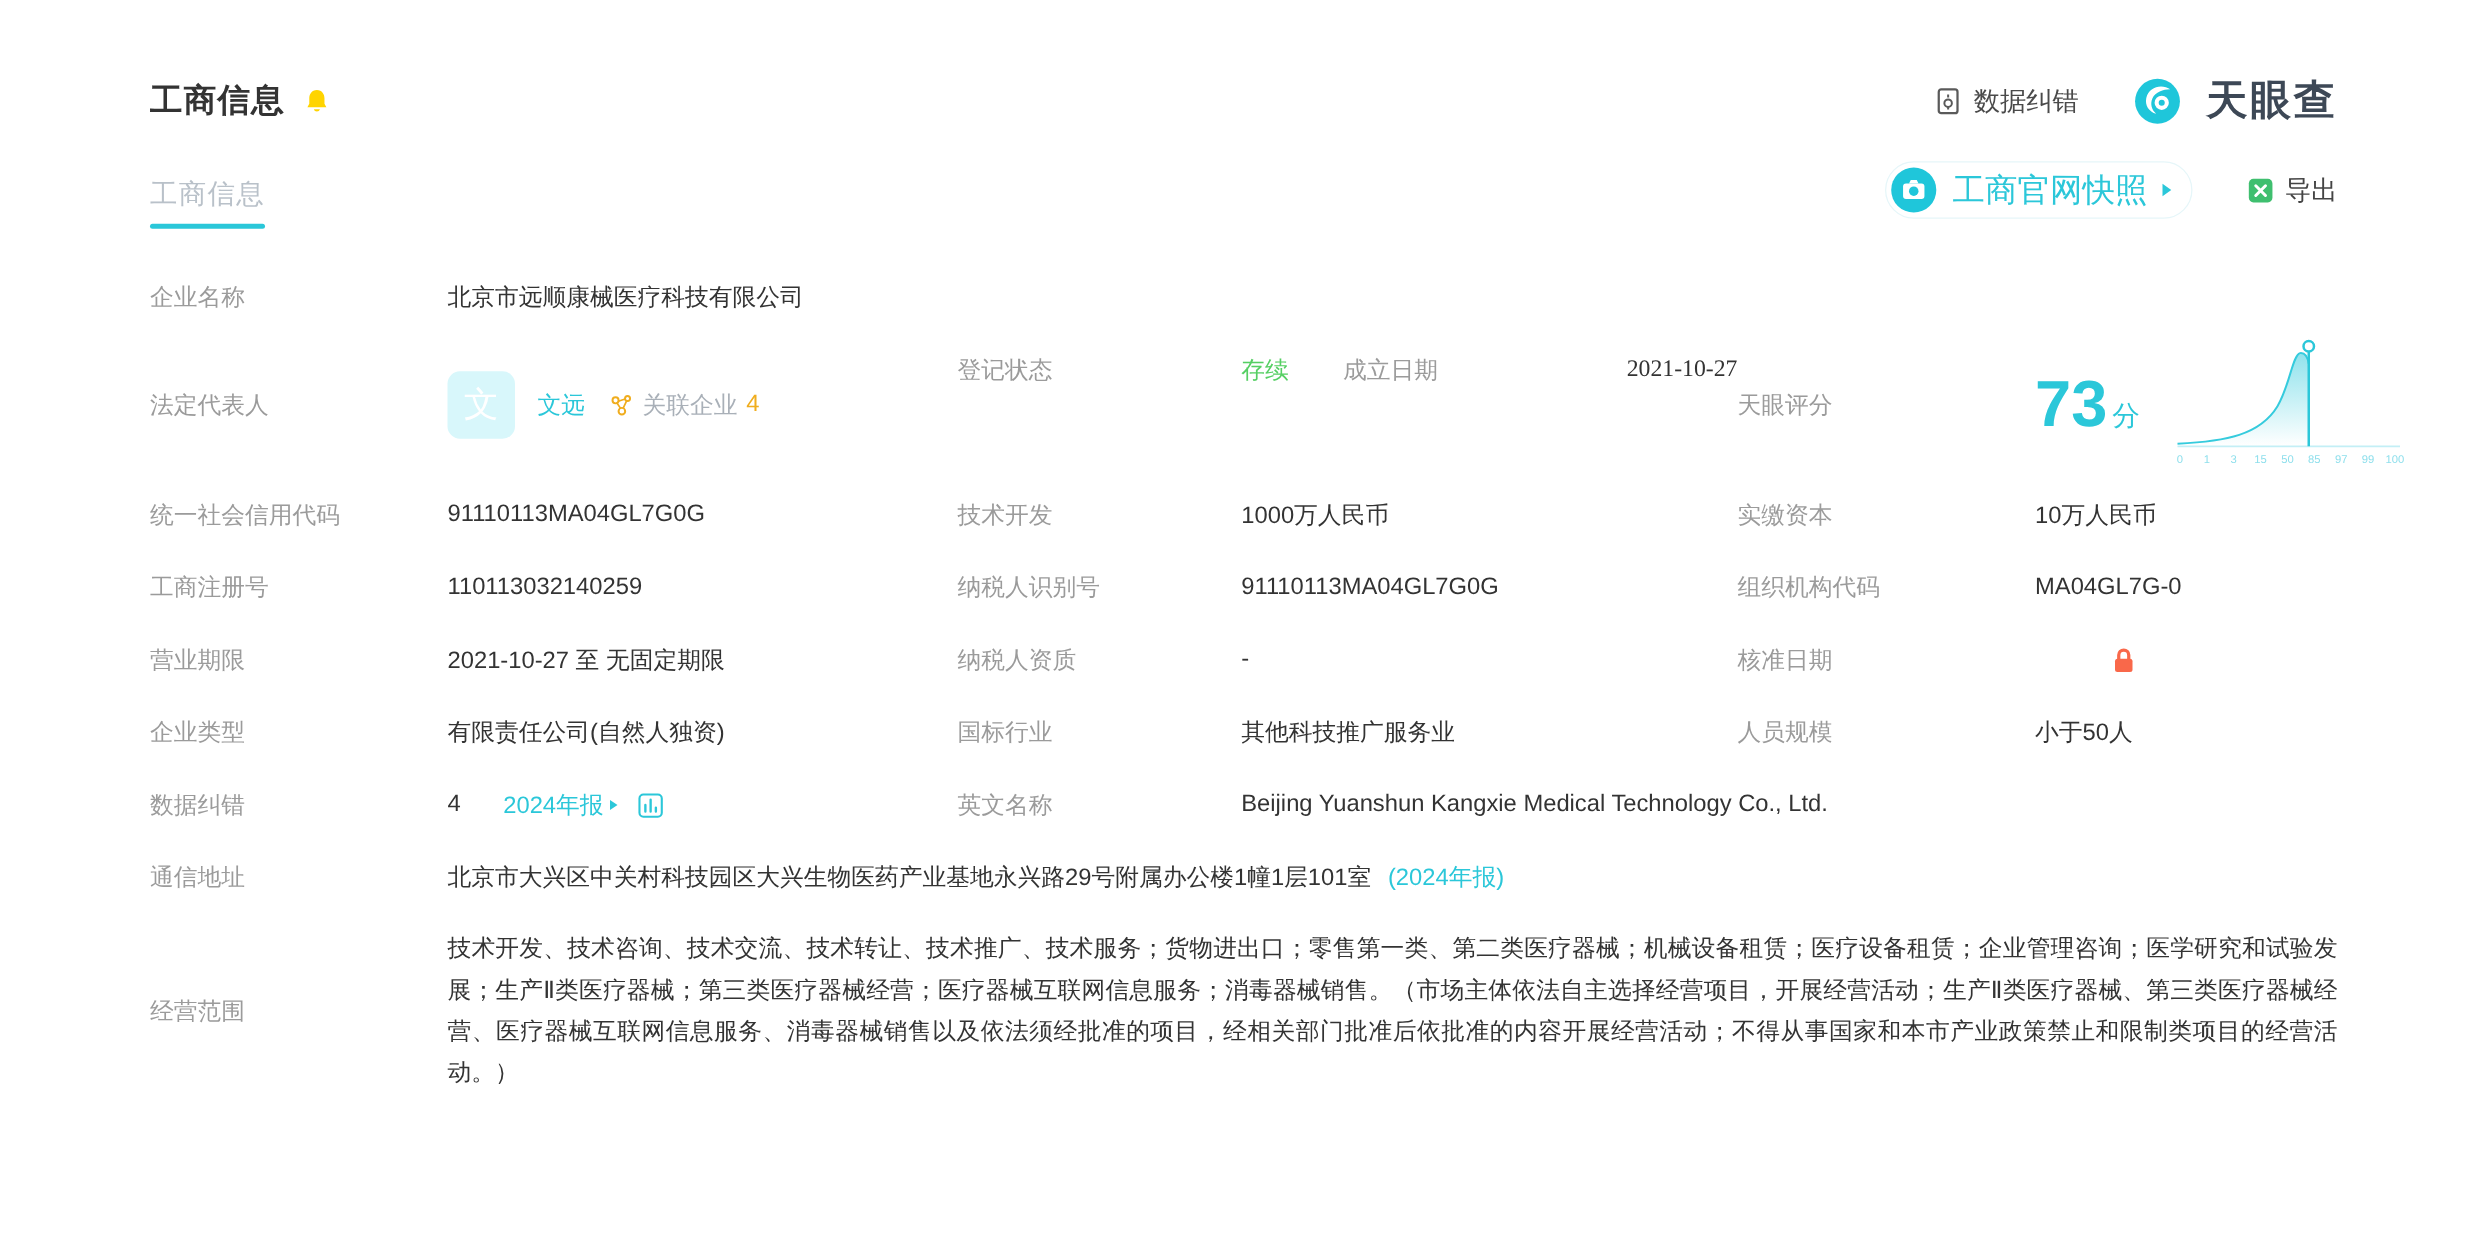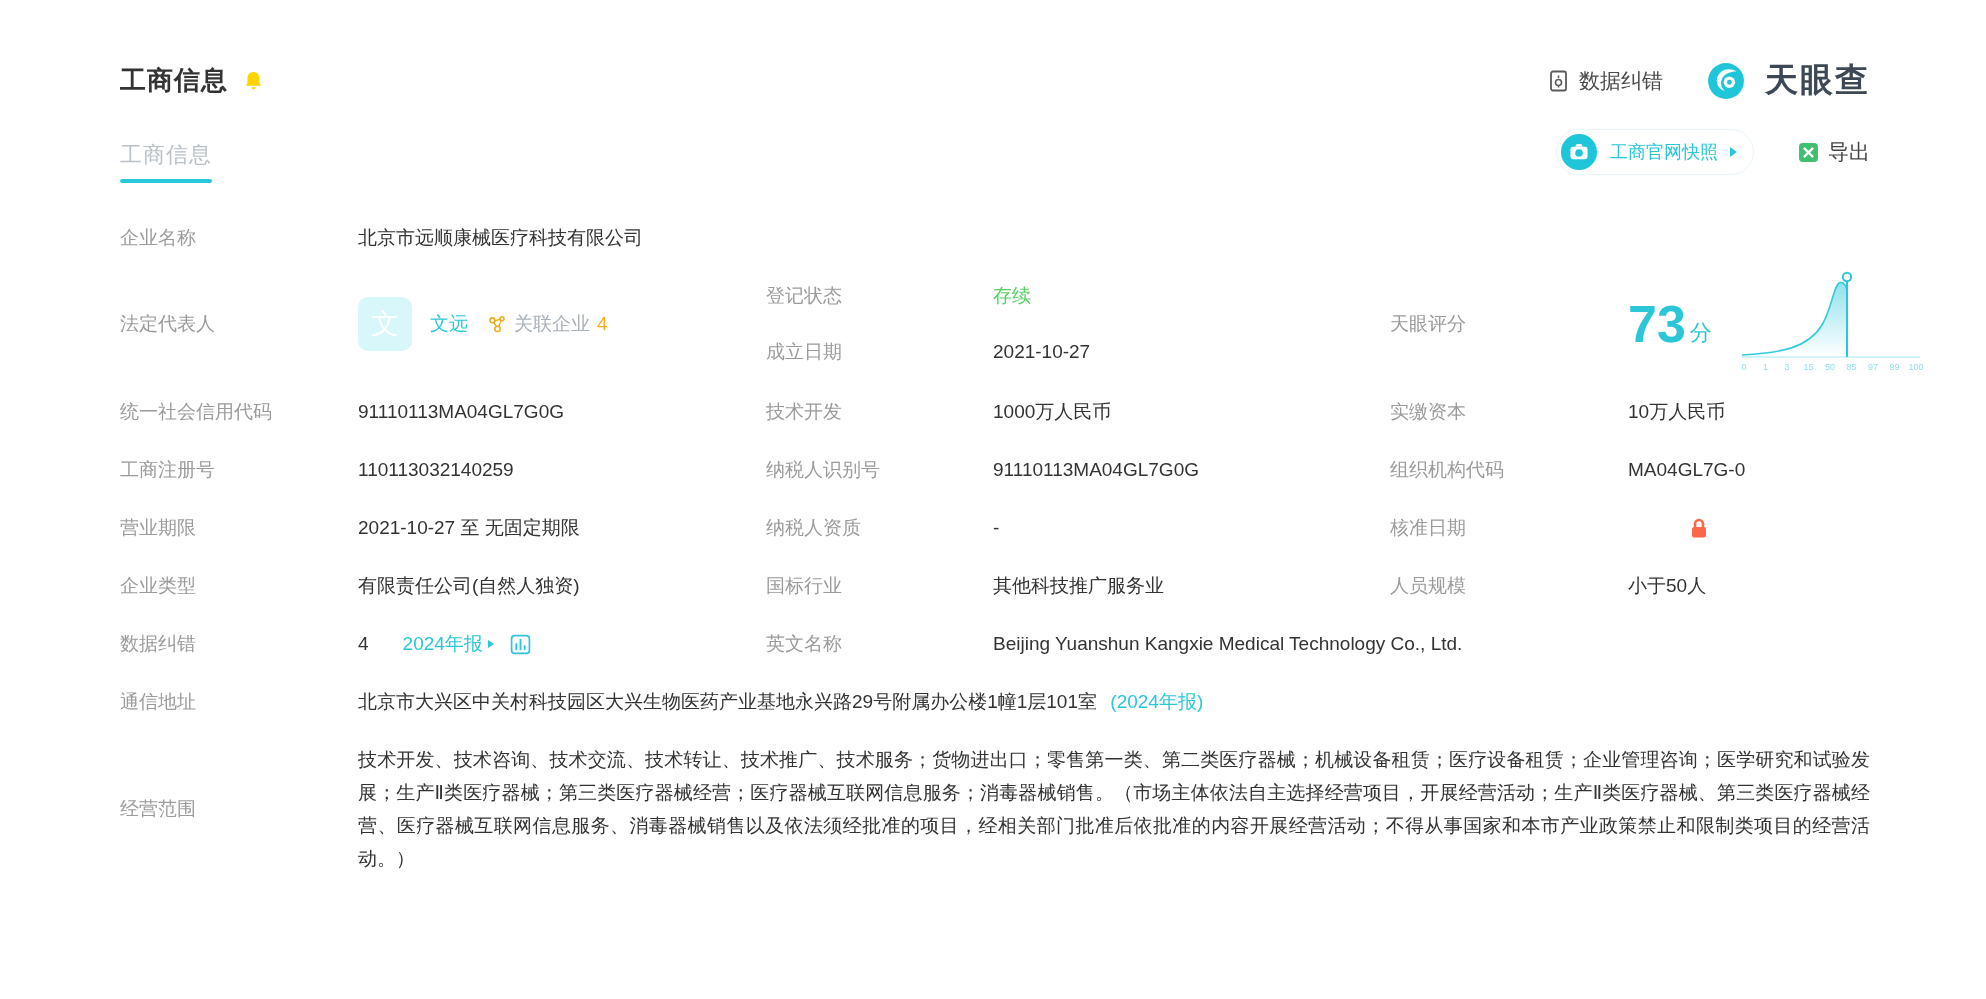--- a/index.html
+++ b/index.html
@@ -14,21 +14,21 @@
   .header-right { display: flex; align-items: center; gap: 44px; }
   .data-fix { display: flex; align-items: center; gap: 9px; color: #4a4a4a; font-size: 21px; cursor: pointer; }
   .brand { display: flex; align-items: center; gap: 8px; }
   .brand-text { font-size: 33px; font-weight: bold; color: #3d4856; letter-spacing: 2px; margin-left: 12px; }
 
   
   .tab-bar { display: flex; justify-content: space-between; align-items: flex-end; margin-top: 26px; }
   .tab { font-size: 22px; color: #b9c1c9; padding-bottom: 13px; position: relative; cursor: pointer; letter-spacing: 1px; }
   .tab .tab-underline { position: absolute; left: 0; bottom: 0; width: 100%; height: 4px; background: #2ac7d9; border-radius: 2px; }
   .tab-actions { display: flex; align-items: center; gap: 44px; padding-bottom: 8px; }
-  .snapshot-btn { display: flex; align-items: center; gap: 12px; border: 1px solid #e6f6f9; background: #fff; border-radius: 24px; padding: 3px 16px 3px 3px; color: #2bc7d9; font-size: 18px; cursor: pointer; }
+  .snapshot-btn { display: flex; align-items: center; gap: 12px; border: 1px solid #e6f6f9; background: #fff; border-radius: 24px; padding: 3px 16px 3px 3px; color: #2bc7d9; font-size: 26px; cursor: pointer; }
   .export-btn { display: flex; align-items: center; gap: 9px; color: #444; font-size: 21px; cursor: pointer; }
   .arr-right { width: 0; height: 0; border-left: 7px solid currentColor; border-top: 5px solid transparent; border-bottom: 5px solid transparent; display: inline-block; }
 
   
   .info-table { margin-top: 28px; }
   .row { display: grid; grid-template-columns: 238px 408px 227px 397px 238px 1fr; align-items: center; min-height: 58px; }
   .row.first { min-height: 54px; }
   .label { color: #9b9b9b; font-size: 19px; }
   .value { color: #333; font-size: 19px; }
   .span-rest { grid-column: 2 / 7; }
@@ -37,21 +37,21 @@
   .status-ok { color: #55cf63; font-size: 19px; }
 
   
   .row.rep { min-height: 118px; }
   .rep-cell { display: flex; align-items: center; }
   .avatar { width: 54px; height: 54px; border-radius: 10px; background: #d8f7fb; color: #fff; font-size: 28px; display: flex; align-items: center; justify-content: center; cursor: pointer; }
   .rep-name { color: #2bc7d9; font-size: 19px; margin-left: 18px; cursor: pointer; }
   .related { margin-left: 20px; display: flex; align-items: center; gap: 7px; cursor: pointer; }
   .related-label { color: #a9b0b8; font-size: 19px; }
   .related-count { color: #f0ad1e; font-size: 19px; }
-  .mid-stack { grid-column: 3 / 5; display: flex; flex-direction: column; justify-content: space-between; height: 100px; align-self: center; }
+  .mid-stack { grid-column: 3 / 5; display: flex; justify-content: space-between; height: 100px; align-self: center; font-family: Liberation Serif, serif; }
   .mid-sub { display: grid; grid-template-columns: 227px 1fr; align-items: center; height: 44px; }
   .score-cell { grid-column: 5 / 7; display: grid; grid-template-columns: 238px 1fr; align-items: center; }
   .score-wrap { display: flex; align-items: center; }
   .score-num { font-size: 52px; font-weight: bold; color: #2bc7d9; line-height: 1; }
   .score-unit { font-size: 22px; color: #2bc7d9; margin: 18px 0 0 4px; }
   .score-chart { margin-left: 24px; margin-top: -4px; }
 
   
   .inline-group { display: flex; align-items: center; }
   .inline-group .gap { width: 22px; }

